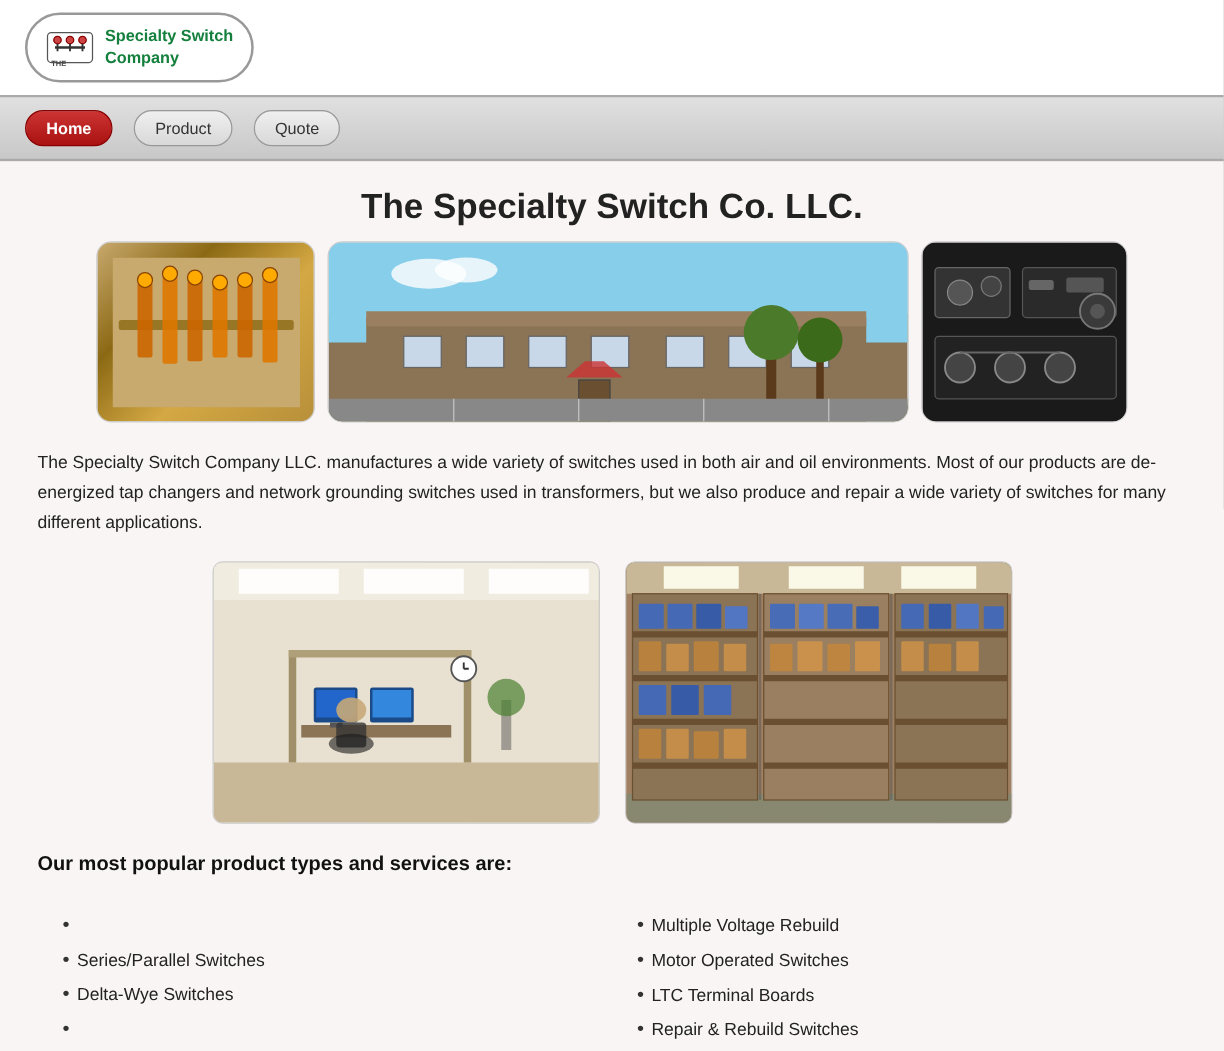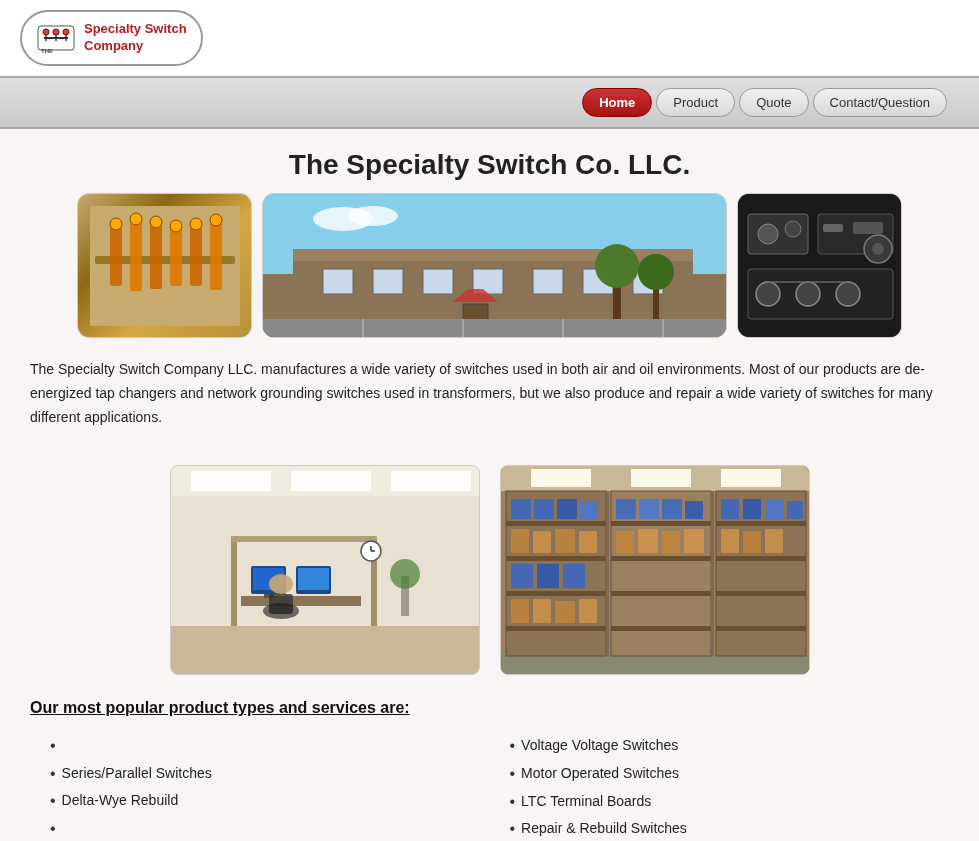--- a/index.html
+++ b/index.html
@@ -32,32 +32,31 @@
     }
     #logo-icon {
       width: 40px;
       height: 40px;
       margin-right: 8px;
     }
     #logo-text {
       font-size: 13px;
       font-weight: bold;
       line-height: 1.3;
-      color: #b91c1c;
+      color: #15803d;
     }
 
     
     #nav {
       background: linear-gradient(to bottom, #e0e0e0, #c8c8c8);
-      padding: 10px 32px;
-      display: flex;
-      gap: 4px;
+      padding: 10px 20px;
+      display: flex;
+      gap: 17px;
       align-items: center;
       border-bottom: 2px solid #aaa;
-      justify-content: flex-end;
     }
     .nav-btn {
       padding: 6px 16px;
       border-radius: 20px;
       border: 1px solid #999;
       background: linear-gradient(to bottom, #f0f0f0, #d8d8d8);
       cursor: pointer;
       font-size: 13px;
       color: #333;
       font-weight: normal;
@@ -116,21 +115,21 @@
     .img-switches-right {
       width: 100%; height: 100%;
       background: linear-gradient(135deg, #2a2a2a 0%, #555 40%, #333 70%, #1a1a1a 100%);
     }
 
     
     #description {
       font-size: 14px;
       line-height: 1.7;
       color: #222;
-      margin-bottom: 36px;
+      margin-bottom: 20px;
     }
 
     
     #bottom-images {
       display: flex;
       gap: 20px;
       justify-content: center;
       margin-bottom: 24px;
     }
     .bottom-img {
@@ -154,22 +153,21 @@
     }
 
     
     #products-section {
       margin-top: 10px;
     }
     #products-heading {
       font-size: 16px;
       font-weight: bold;
       color: #111;
-      margin-bottom: 19px;
-      text-decoration: underline;
+      margin-bottom: 30px;
     }
     #products-lists {
       display: flex;
       gap: 0;
     }
     .product-column {
       flex: 1;
       padding-left: 20px;
     }
     .product-item {
@@ -210,21 +208,20 @@
         <span>Specialty Switch</span><br>
         <span>Company</span>
       </div>
     </div>
   </div>
 
   <div id="nav">
     <button class="nav-btn active">Home</button>
     <button class="nav-btn">Product</button>
     <button class="nav-btn">Quote</button>
-    <button class="nav-btn">Contact/Question</button>
   </div>
 
   <div id="main">
 
     <h1 id="page-title">The Specialty Switch Co. LLC.</h1>
 
     <div id="top-images">
       <div class="top-img left">
         <div class="img-switches-left">
           <svg width="150" height="120" viewBox="0 0 150 120" xmlns="http://www.w3.org/2000/svg">
@@ -429,30 +426,30 @@
         <div class="product-column">
           <div class="product-item">
             <span class="bullet">•</span>
           </div>
           <div class="product-item">
             <span class="bullet">•</span>
             <span>Series/Parallel Switches</span>
           </div>
           <div class="product-item">
             <span class="bullet">•</span>
-            <span>Delta-Wye Rebuild</span>
+            <span>Delta-Wye Switches</span>
           </div>
           <div class="product-item">
             <span class="bullet">•</span>
           </div>
         </div>
         <div class="product-column">
           <div class="product-item">
             <span class="bullet">•</span>
-            <span>Voltage Voltage Switches</span>
+            <span>Multiple Voltage Rebuild</span>
           </div>
           <div class="product-item">
             <span class="bullet">•</span>
             <span>Motor Operated Switches</span>
           </div>
           <div class="product-item">
             <span class="bullet">•</span>
             <span>LTC Terminal Boards</span>
           </div>
           <div class="product-item">

